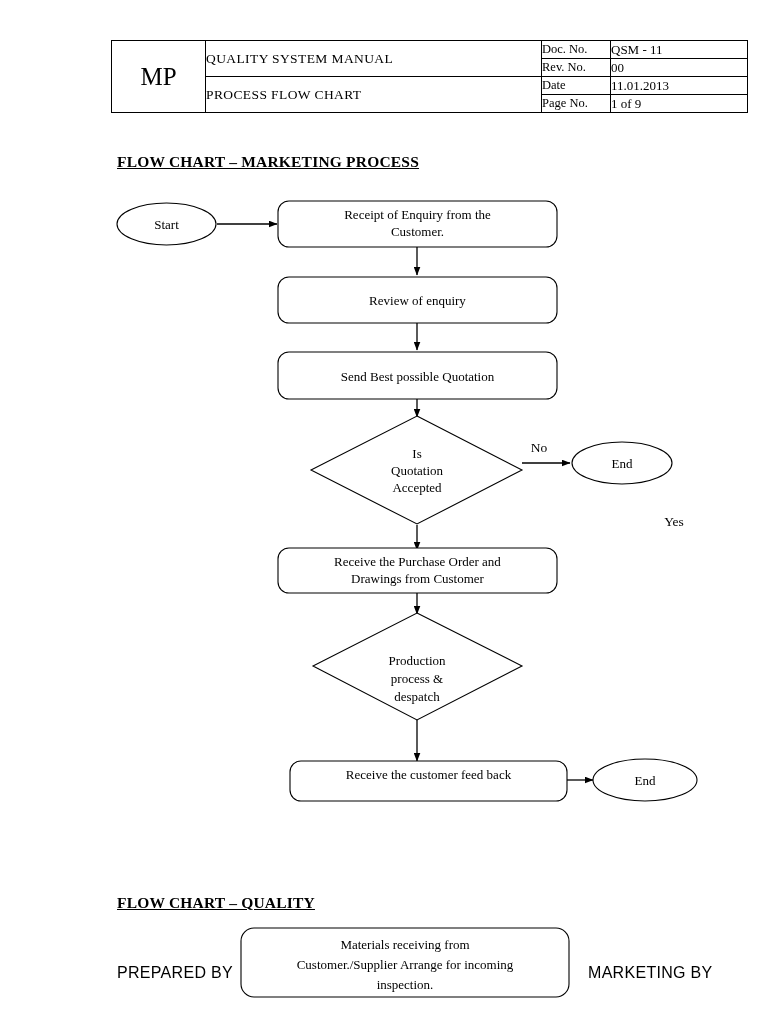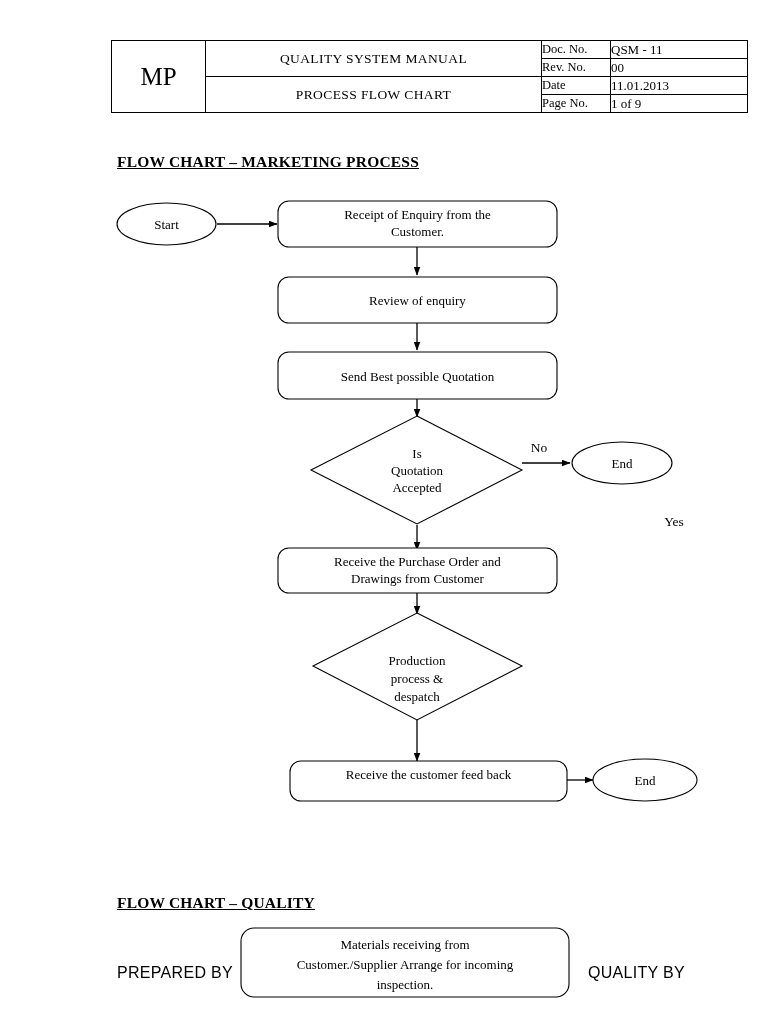--- a/index.html
+++ b/index.html
@@ -31,21 +31,21 @@
     vertical-align: middle;
     font-family: "Liberation Serif", "DejaVu Serif", serif;
   }
   .logo-cell {
     width: 93px;
     text-align: center;
     font-size: 25px;
     letter-spacing: 0px;
   }
   .title-cell {
-    text-align: center;
+    text-align: left;
     font-size: 13.5px;
     letter-spacing: 0.4px;
     height: 35px;
   }
   .label-cell {
     width: 68px;
     font-size: 12.5px;
     padding-left: 4px;
     height: 17px;
     margin-top: 31px;
@@ -136,21 +136,21 @@
     <td class="label-cell">Page No.</td>
     <td class="value-cell">1 of 9</td>
   </tr>
 </tbody>
   </table>
 
 <div class="section-title" id="title-marketing">FLOW CHART – MARKETING PROCESS</div>
 <div class="section-title" id="title-quality">FLOW CHART – QUALITY</div>
 
 <div class="sign-label" id="prepared-by">PREPARED BY</div>
-<div class="sign-label" id="approved-by">QUALITY BY</div>
+<div class="sign-label" id="approved-by">MARKETING BY</div>
 
 <svg id="flow-svg" viewBox="0 0 768 1024">
   <defs>
     <marker id="arrowhead" markerWidth="9" markerHeight="7" refX="8.5" refY="3.5" orient="auto" markerUnits="userSpaceOnUse">
       <polygon points="0 0, 9 3.5, 0 7" fill="#000000"></polygon>
     </marker>
   </defs>
 
   <line class="connector" x1="217" y1="224" x2="277" y2="224" marker-end="url(#arrowhead)"></line>
   <line class="connector" x1="417" y1="247" x2="417" y2="275" marker-end="url(#arrowhead)"></line>

